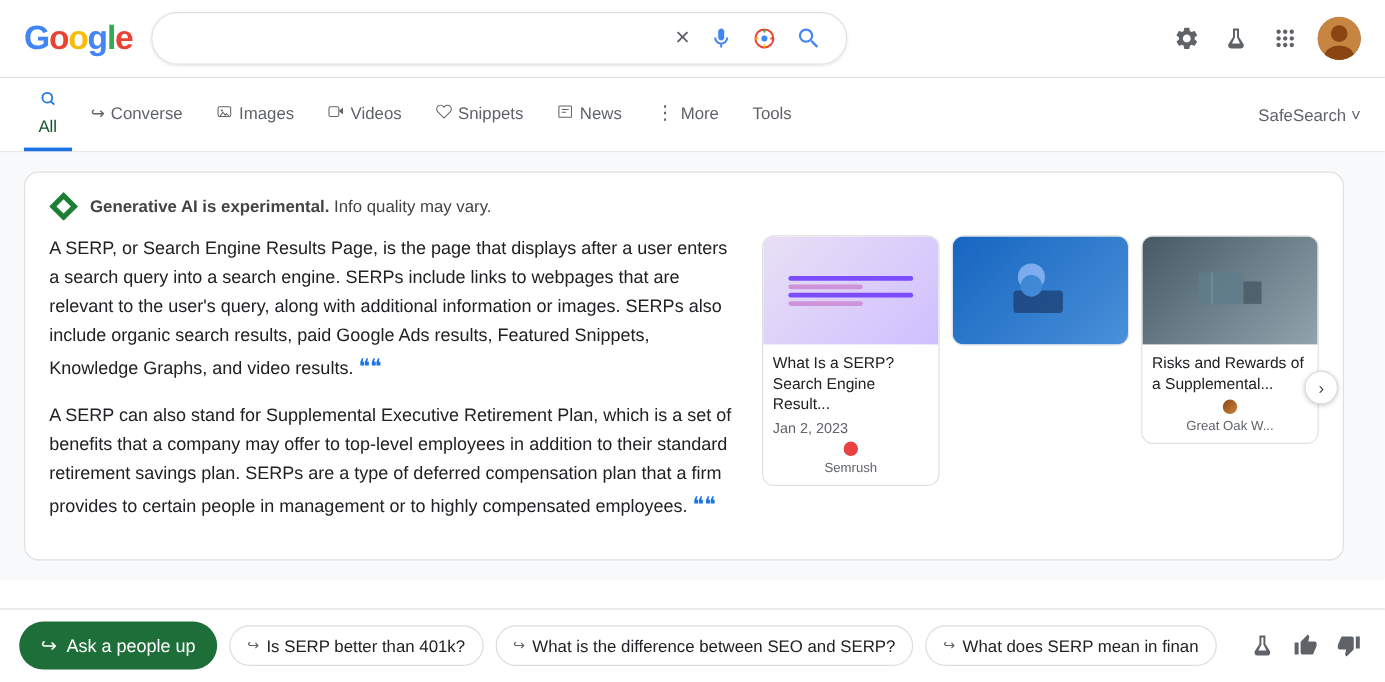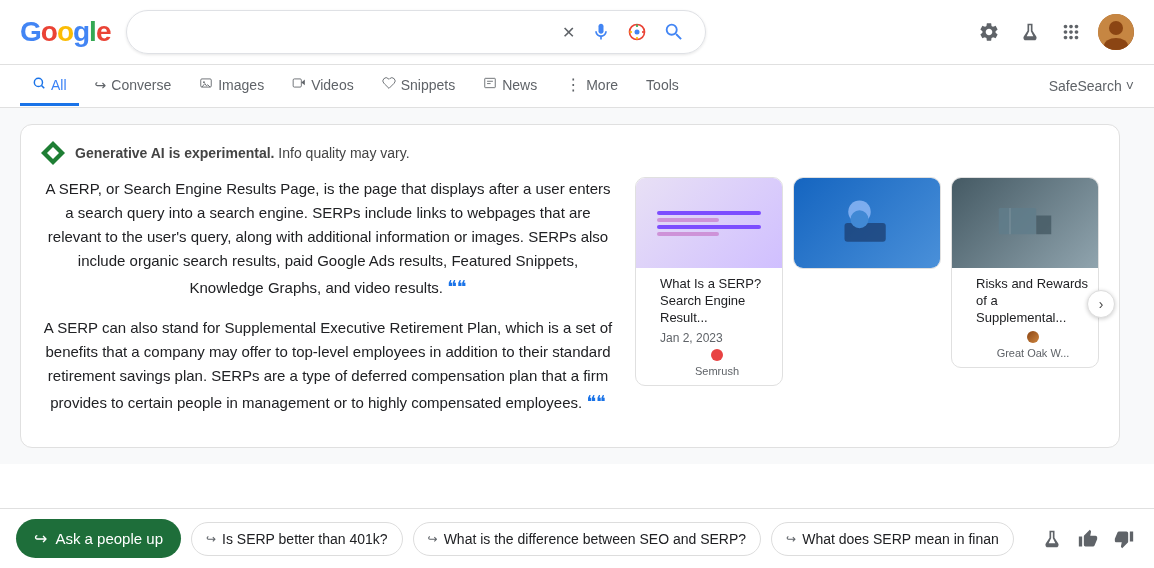--- a/index.html
+++ b/index.html
@@ -93,22 +93,23 @@
       gap: 5px;
       padding: 10px 12px;
       font-size: 14px;
       color: #5f6368;
       cursor: pointer;
       border-bottom: 3px solid transparent;
       text-decoration: none;
       white-space: nowrap;
     }
     .nav-tab.active {
-      color: #3b82f6;
+      color: #14532d;
       border-bottom: 3px solid #1a73e8;
+      flex-direction: column;
     }
     .nav-tab .tab-icon { font-size: 14px; }
     .safe-search {
       margin-left: auto;
       font-size: 14px;
       color: #5f6368;
       display: flex;
       align-items: center;
       gap: 4px;
       cursor: pointer;
@@ -150,21 +151,20 @@
 
     .ai-content {
       display: flex;
       gap: 20px;
     }
     .ai-text {
       flex: 1;
       font-size: 15px;
       line-height: 1.6;
       color: #202124;
-      text-align: center;
     }
     .ai-text p { margin-bottom: 14px; }
     .quote-mark {
       font-size: 18px;
       color: #1a73e8;
     }
 
     .ai-cards {
       display: flex;
       gap: 10px;
@@ -174,21 +174,20 @@
     .card {
       width: 148px;
       border: 1px solid #e0e0e0;
       border-radius: 10px;
       overflow: hidden;
       background: #fff;
       cursor: pointer;
     }
     .card-body {
       padding: 8px;
-      margin-left: 16px;
     }
     .card-title {
       font-size: 13px;
       font-weight: 500;
       color: #202124;
       margin-bottom: 4px;
       line-height: 1.3;
     }
     .card-date {
       font-size: 12px;

